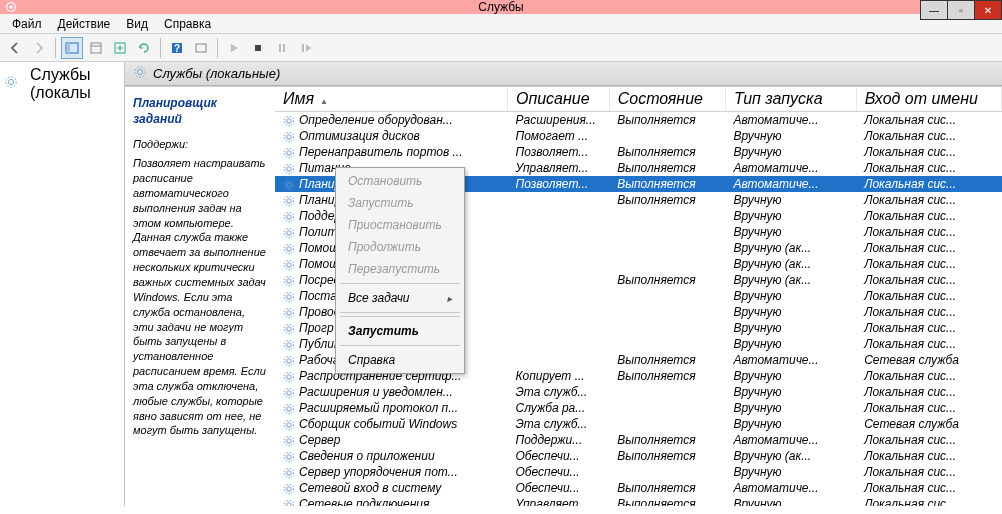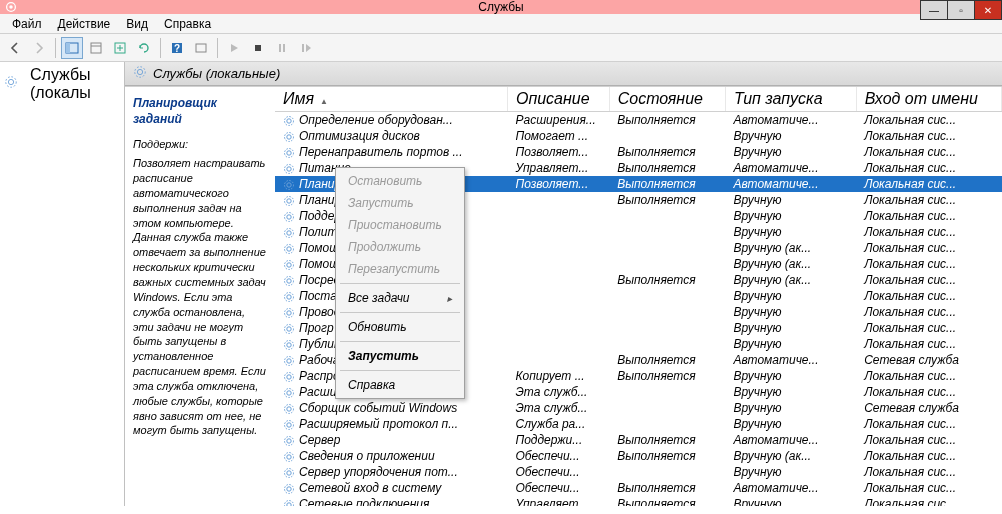--- a/index.html
+++ b/index.html
@@ -372,35 +372,35 @@
                     </svg></span>Расширения и уведомлен...</td>
                 <td>Эта служб...</td>
                 <td></td>
                 <td>Вручную</td>
                 <td>Локальная сис...</td>
               </tr>
               <tr>
                 <td><span class="svc-icon"><svg viewBox="0 0 12 12">
                       <circle cx="6" cy="6" r="2.2" fill="none" stroke="#6aa0d8"></circle>
                       <circle cx="6" cy="6" r="4.5" fill="none" stroke="#6aa0d8" stroke-dasharray="1.5 1.5"></circle>
+                    </svg></span>Расширяемый протокол п...</td>
+                <td>Служба ра...</td>
+                <td></td>
+                <td>Вручную</td>
+                <td>Локальная сис...</td>
+              </tr>
+              <tr>
+                <td><span class="svc-icon"><svg viewBox="0 0 12 12">
+                      <circle cx="6" cy="6" r="2.2" fill="none" stroke="#6aa0d8"></circle>
+                      <circle cx="6" cy="6" r="4.5" fill="none" stroke="#6aa0d8" stroke-dasharray="1.5 1.5"></circle>
                     </svg></span>Сборщик событий Windows</td>
                 <td>Эта служб...</td>
                 <td></td>
                 <td>Вручную</td>
                 <td>Сетевая служба</td>
-              </tr>
-              <tr>
-                <td><span class="svc-icon"><svg viewBox="0 0 12 12">
-                      <circle cx="6" cy="6" r="2.2" fill="none" stroke="#6aa0d8"></circle>
-                      <circle cx="6" cy="6" r="4.5" fill="none" stroke="#6aa0d8" stroke-dasharray="1.5 1.5"></circle>
-                    </svg></span>Расширяемый протокол п...</td>
-                <td>Служба ра...</td>
-                <td></td>
-                <td>Вручную</td>
-                <td>Локальная сис...</td>
               </tr>
               <tr>
                 <td><span class="svc-icon"><svg viewBox="0 0 12 12">
                       <circle cx="6" cy="6" r="2.2" fill="none" stroke="#6aa0d8"></circle>
                       <circle cx="6" cy="6" r="4.5" fill="none" stroke="#6aa0d8" stroke-dasharray="1.5 1.5"></circle>
                     </svg></span>Сервер</td>
                 <td>Поддержи...</td>
                 <td>Выполняется</td>
                 <td>Автоматиче...</td>
                 <td>Локальная сис...</td>
@@ -452,21 +452,20 @@
           <div class="citem disabled">Остановить</div>
           <div class="citem disabled">Запустить</div>
           <div class="citem disabled">Приостановить</div>
           <div class="citem disabled">Продолжить</div>
           <div class="citem disabled">Перезапустить</div>
           <div class="csep"></div>
           <div class="citem arrow">
               <span>Все задачи</span>
             </div>
           <div class="csep"></div>
-          <div class="citem">Обновить</div>
           <div class="csep"></div>
           <div class="citem bold">Запустить</div>
           <div class="csep"></div>
           <div class="citem">Справка</div>
         </div>
       </div>
     </div>
   </div>
 </div>
 

